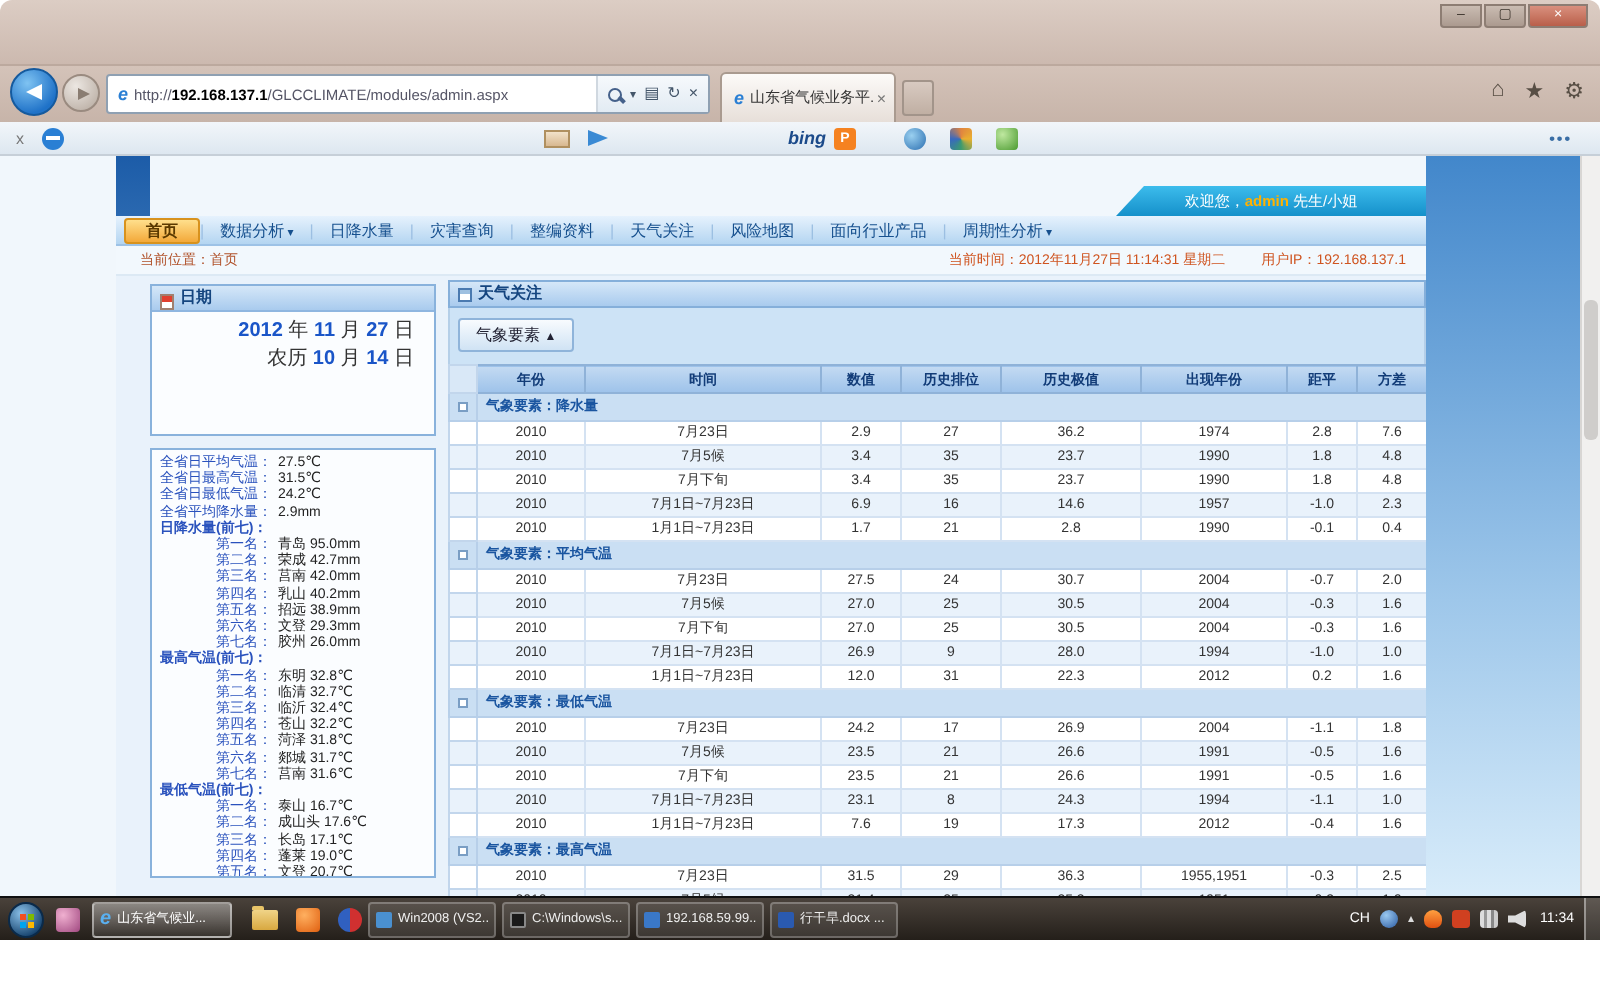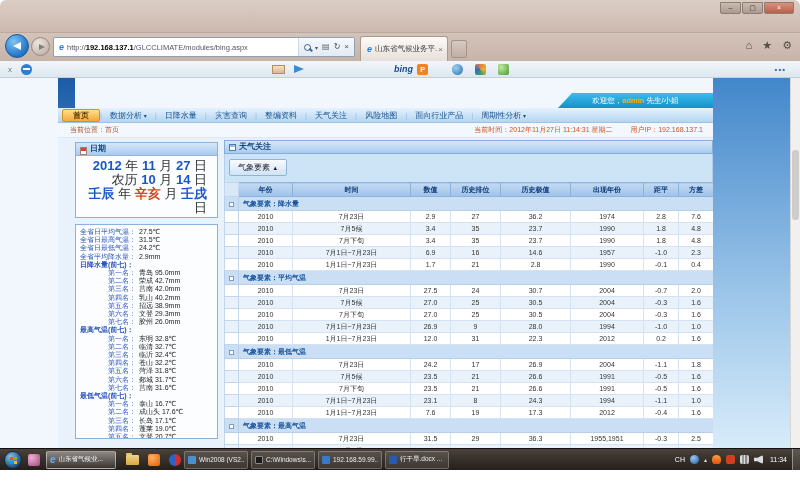--- a/index.html
+++ b/index.html
@@ -89,21 +89,21 @@
 
   
   .sidebar{position:absolute;left:75px;top:62px;width:143px;height:308px}
   .panel{border:1px solid #89b2dc;background:#fbfdff}
   .phead{height:13px;background:linear-gradient(#d5e7f8,#a9cbee);border-bottom:1px solid #8fb6e0;
     color:#15457f;font-weight:bold;font-size:8px;line-height:12px;padding-left:4px;display:flex;align-items:flex-end;gap:3px}
   .cal-icon{display:inline-block;width:7px;height:8px;background:linear-gradient(#e04030 0 3px,#fff 3px);border:1px solid #a08070;flex:none}
   .list-icon{display:inline-block;width:7px;height:7px;background:repeating-linear-gradient(#eef4fb 0 1px,#6a9ac8 1px 2px);border:1px solid #4a7ab0;flex:none}
   .p1{margin-top:2px}
   .pbody1{height:61px;padding:3px 10px 0 0}
-  .dline{text-align:right;font-size:13px;line-height:14px;font-weight:bold}
+  .dline{text-align:right;font-size:10px;line-height:14px;font-weight:bold}
   .seg-num{color:#1a55c8}.seg-plain{color:#333;font-weight:normal}
   .seg-week{color:#2f9e2f}.seg-red{color:#d2451e}
   .p2{margin-top:6px}
   .pbody2{height:213px;overflow:hidden;padding:3px 2px 0 4px;font-size:7px;line-height:8.2px}
   .slabel,.rlabel,.gtitle{color:#2a52bd}
   .gtitle{font-weight:bold}
   .sval,.rval{color:#222;margin-left:3px}
   .rlabel{display:inline-block;width:56px;text-align:right}
 
   
@@ -177,21 +177,21 @@
 
 <div class="navrow">
   <div class="backbtn">
       <span class="arrow-l"></span>
     </div>
   <div class="fwdbtn">
       <span class="arrow-r"></span>
     </div>
   <div class="addr">
     <span class="favi">e</span>
-    <span class="url"><span>http://</span><b>192.168.137.1</b><span>/GLCCLIMATE/modules/bing.aspx</span></span>
+    <span class="url"><span>http://</span><b>192.168.137.1</b><span>/GLCCLIMATE/modules/admin.aspx</span></span>
     <span class="addr-tools">
       <span class="mag"></span>
       <span class="caret">▾</span>
       <span class="ticon">▤</span>
       <span class="ticon">↻</span>
       <span class="ticon">×</span>
     </span>
   </div>
   <div class="tab">
     <span class="favi">e</span>
@@ -253,21 +253,20 @@
 
   <div class="sidebar">
     <div class="panel p1">
       <div class="phead">
         <span class="cal-icon"></span>
         <span>日期</span>
       </div>
       <div class="pbody1" id="date-lines">
           <div class="dline"><span class="seg-num">2012</span><span class="seg-plain"> 年 </span><span class="seg-num">11</span><span class="seg-plain"> 月 </span><span class="seg-num">27</span><span class="seg-plain"> 日</span></div>
           <div class="dline"><span class="seg-plain">农历 </span><span class="seg-num">10</span><span class="seg-plain"> 月 </span><span class="seg-num">14</span><span class="seg-plain"> 日</span></div>
-          <div class="dline"><span class="seg-num">壬辰</span><span class="seg-plain"> 年 </span><span class="seg-red">辛亥</span><span class="seg-plain"> 月 </span><span class="seg-num">壬戌</span><span class="seg-plain"> 日</span></div>
         </div>
     </div>
     <div class="panel p2">
       <div class="pbody2" id="weather-lines">
           <div class="sline"><span class="slabel">全省日平均气温：</span><span class="sval">27.5℃</span></div>
           <div class="sline"><span class="slabel">全省日最高气温：</span><span class="sval">31.5℃</span></div>
           <div class="sline"><span class="slabel">全省日最低气温：</span><span class="sval">24.2℃</span></div>
           <div class="sline"><span class="slabel">全省平均降水量：</span><span class="sval">2.9mm</span></div>
           <div class="gtitle">日降水量(前七)：</div>
           <div class="rline"><span class="rlabel">第一名：</span><span class="rval">青岛 95.0mm</span></div>

